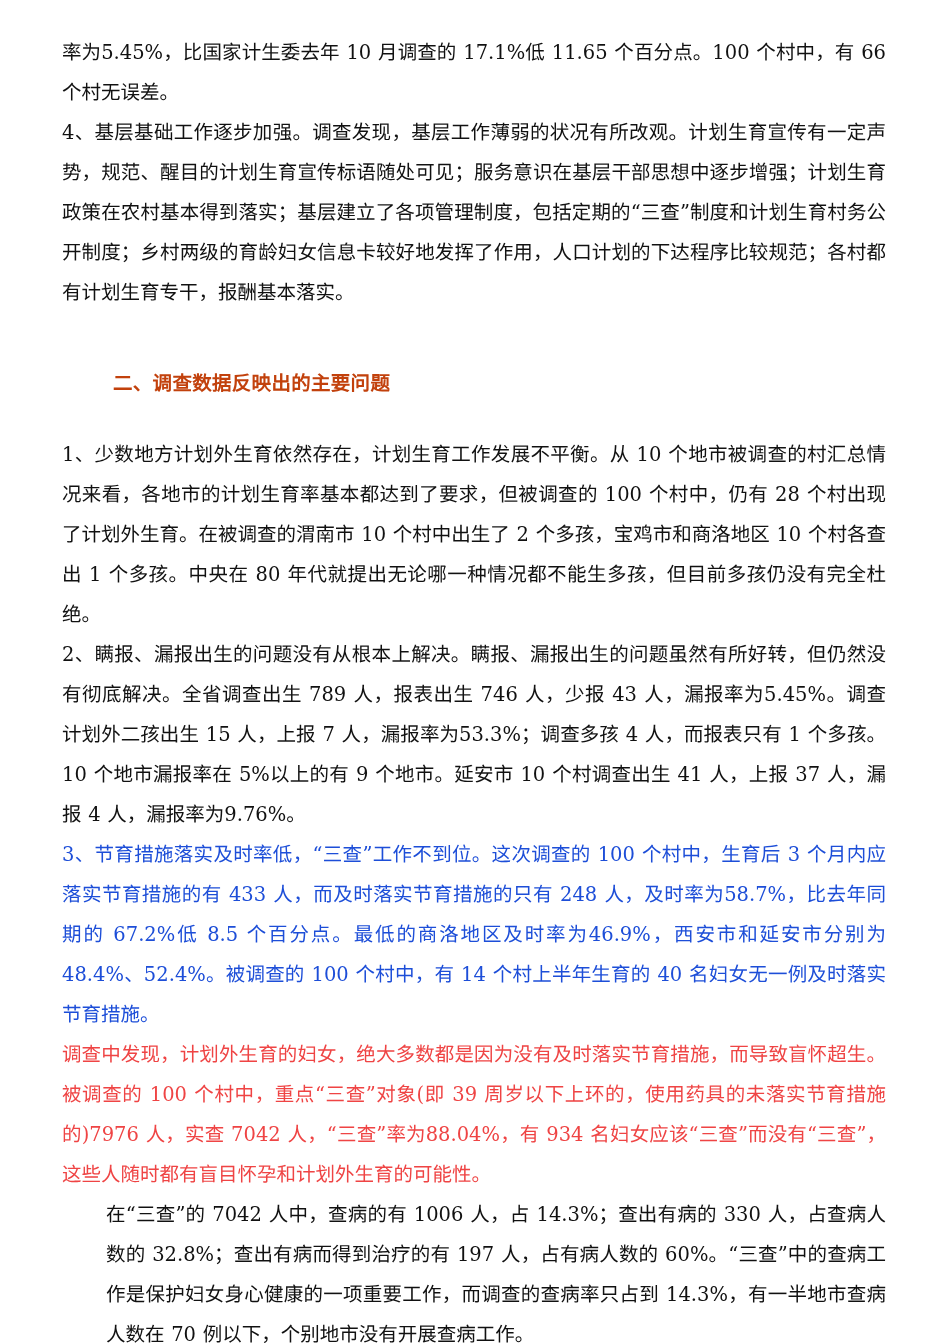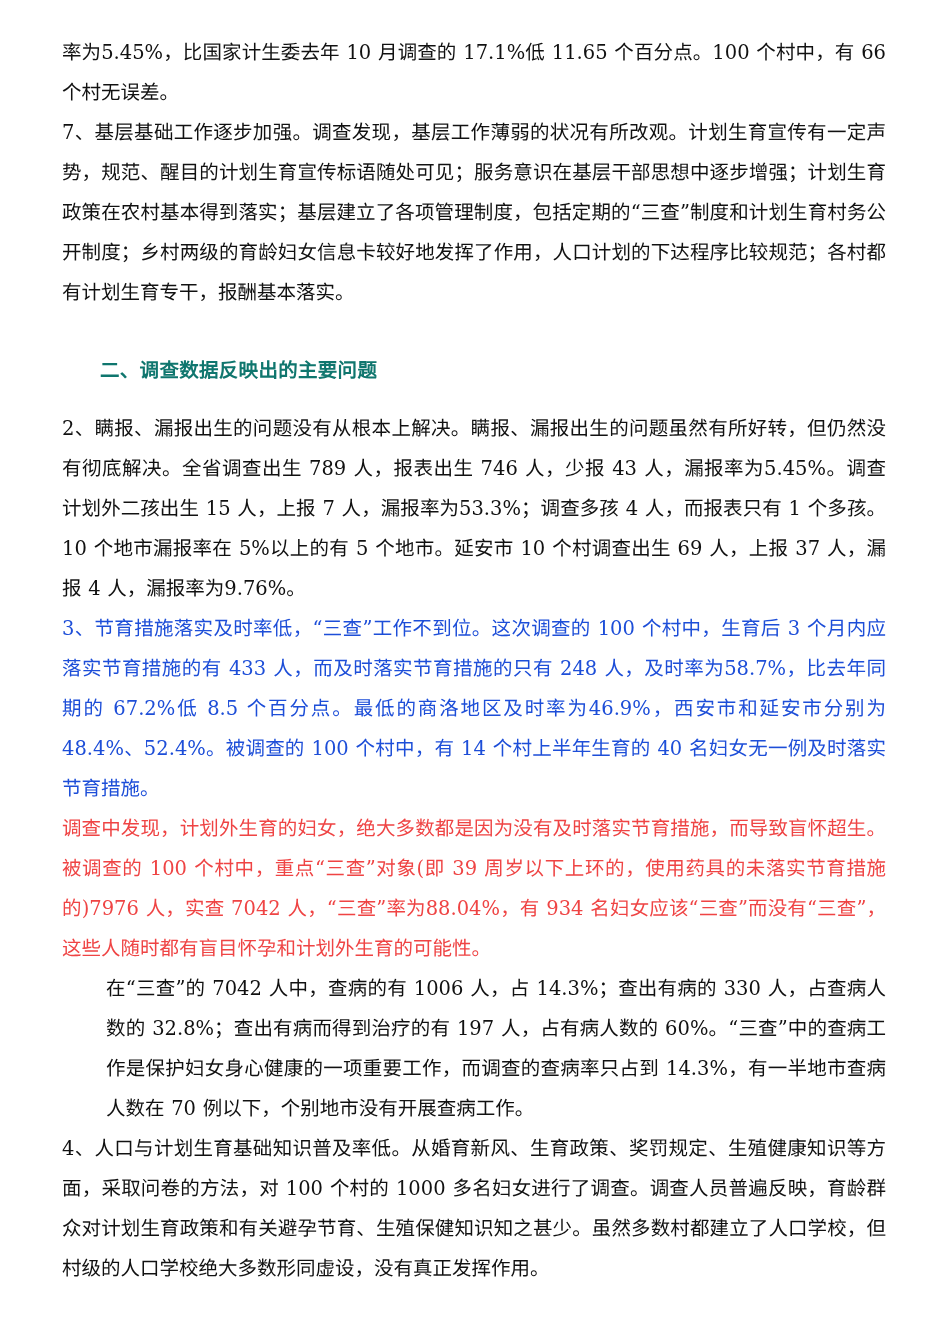--- a/index.html
+++ b/index.html
@@ -34,49 +34,50 @@
     text-align: justify;
     text-justify: inter-character;
     letter-spacing: 0;
     word-spacing: 0.5px;
     text-indent: 0;
     color: #111111;
     -webkit-font-smoothing: none;
   }
   
   .heading {
-    margin: 0;
+    margin: 13px;
     font-size: 19.5px;
     line-height: 40px;
     font-weight: bold;
     text-indent: 38px;
-    color: #0f766e;
+    color: #c2410c;
     letter-spacing: 0.3px;
   }
   .gap-before-heading { height: 38px; }
   .gap-after-heading  { height: 18px; }
 </style>
 </head>
 <body>
 
 <div class="page" style="background: rgb(255, 255, 255);">
   <div class="content">
 
     <p class="para" style="color: rgb(17, 17, 17);">率为5.45%，比国家计生委去年 10 月调查的 17.1%低 11.65 个百分点。100 个村中，有 66 个村无误差。</p>
 
-    <p class="para" style="color: rgb(17, 17, 17);">7、基层基础工作逐步加强。调查发现，基层工作薄弱的状况有所改观。计划生育宣传有一定声势，规范、醒目的计划生育宣传标语随处可见；服务意识在基层干部思想中逐步增强；计划生育政策在农村基本得到落实；基层建立了各项管理制度，包括定期的“三查”制度和计划生育村务公开制度；乡村两级的育龄妇女信息卡较好地发挥了作用，人口计划的下达程序比较规范；各村都有计划生育专干，报酬基本落实。</p>
+    <p class="para" style="color: rgb(17, 17, 17);">4、基层基础工作逐步加强。调查发现，基层工作薄弱的状况有所改观。计划生育宣传有一定声势，规范、醒目的计划生育宣传标语随处可见；服务意识在基层干部思想中逐步增强；计划生育政策在农村基本得到落实；基层建立了各项管理制度，包括定期的“三查”制度和计划生育村务公开制度；乡村两级的育龄妇女信息卡较好地发挥了作用，人口计划的下达程序比较规范；各村都有计划生育专干，报酬基本落实。</p>
 
     <div class="gap-before-heading"></div>
 
     <h2 class="heading">二、调查数据反映出的主要问题</h2>
 
     <div class="gap-after-heading"></div>
 
+    <p class="para" style="color: rgb(17, 17, 17);">1、少数地方计划外生育依然存在，计划生育工作发展不平衡。从 10 个地市被调查的村汇总情况来看，各地市的计划生育率基本都达到了要求，但被调查的 100 个村中，仍有 28 个村出现了计划外生育。在被调查的渭南市 10 个村中出生了 2 个多孩，宝鸡市和商洛地区 10 个村各查出 1 个多孩。中央在 80 年代就提出无论哪一种情况都不能生多孩，但目前多孩仍没有完全杜绝。</p>
 
-    <p class="para" style="color: rgb(17, 17, 17);">2、瞒报、漏报出生的问题没有从根本上解决。瞒报、漏报出生的问题虽然有所好转，但仍然没有彻底解决。全省调查出生 789 人，报表出生 746 人，少报 43 人，漏报率为5.45%。调查计划外二孩出生 15 人，上报 7 人，漏报率为53.3%；调查多孩 4 人，而报表只有 1 个多孩。10 个地市漏报率在 5%以上的有 5 个地市。延安市 10 个村调查出生 69 人，上报 37 人，漏报 4 人，漏报率为9.76%。</p>
+    <p class="para" style="color: rgb(17, 17, 17);">2、瞒报、漏报出生的问题没有从根本上解决。瞒报、漏报出生的问题虽然有所好转，但仍然没有彻底解决。全省调查出生 789 人，报表出生 746 人，少报 43 人，漏报率为5.45%。调查计划外二孩出生 15 人，上报 7 人，漏报率为53.3%；调查多孩 4 人，而报表只有 1 个多孩。10 个地市漏报率在 5%以上的有 9 个地市。延安市 10 个村调查出生 41 人，上报 37 人，漏报 4 人，漏报率为9.76%。</p>
 
     <p class="para" style="color: #1d4ed8;">3、节育措施落实及时率低，“三查”工作不到位。这次调查的 100 个村中，生育后 3 个月内应落实节育措施的有 433 人，而及时落实节育措施的只有 248 人，及时率为58.7%，比去年同期的 67.2%低 8.5 个百分点。最低的商洛地区及时率为46.9%，西安市和延安市分别为48.4%、52.4%。被调查的 100 个村中，有 14 个村上半年生育的 40 名妇女无一例及时落实节育措施。</p>
 
     <p class="para" style="color: #ef4444;">调查中发现，计划外生育的妇女，绝大多数都是因为没有及时落实节育措施，而导致盲怀超生。被调查的 100 个村中，重点“三查”对象(即 39 周岁以下上环的，使用药具的未落实节育措施的)7976 人，实查 7042 人，“三查”率为88.04%，有 934 名妇女应该“三查”而没有“三查”，这些人随时都有盲目怀孕和计划外生育的可能性。</p>
 
     <p class="para" style="color: rgb(17, 17, 17); margin-left: 44px;">在“三查”的 7042 人中，查病的有 1006 人，占 14.3%；查出有病的 330 人，占查病人数的 32.8%；查出有病而得到治疗的有 197 人，占有病人数的 60%。“三查”中的查病工作是保护妇女身心健康的一项重要工作，而调查的查病率只占到 14.3%，有一半地市查病人数在 70 例以下，个别地市没有开展查病工作。</p>
 
     <p class="para" style="color: rgb(17, 17, 17);">4、人口与计划生育基础知识普及率低。从婚育新风、生育政策、奖罚规定、生殖健康知识等方面，采取问卷的方法，对 100 个村的 1000 多名妇女进行了调查。调查人员普遍反映，育龄群众对计划生育政策和有关避孕节育、生殖保健知识知之甚少。虽然多数村都建立了人口学校，但村级的人口学校绝大多数形同虚设，没有真正发挥作用。</p>
 
   </div>

